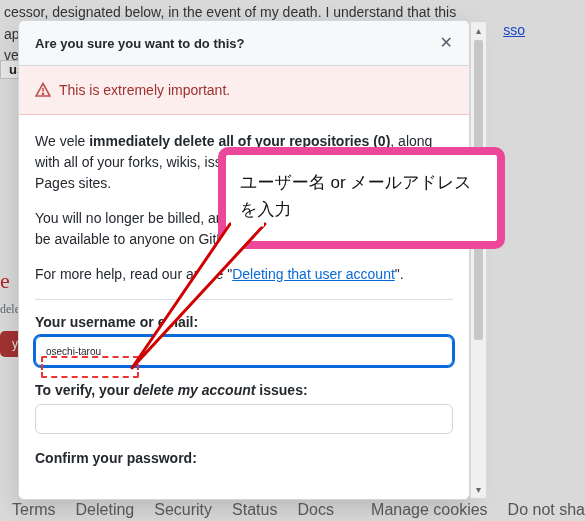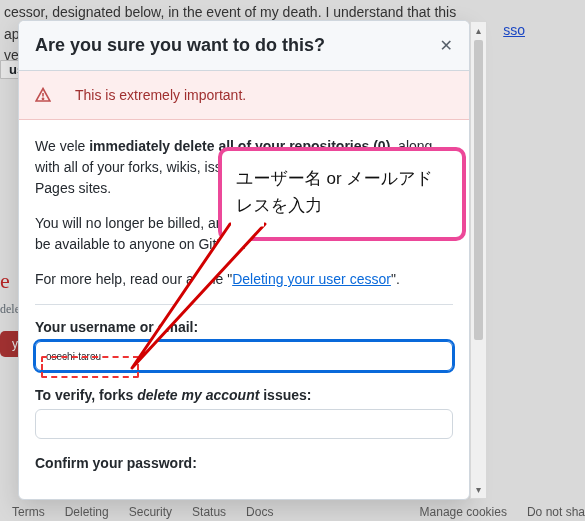--- a/index.html
+++ b/index.html
@@ -6,45 +6,45 @@
   html, body { width: 585px; height: 521px; overflow: hidden; font-family: -apple-system, BlinkMacSystemFont, "Segoe UI", Helvetica, Arial, sans-serif; font-size: 14px; color: #24292e; background: #dcdcdc; }
   .bg { position: absolute; inset: 0; background: #f1f1f1; filter: brightness(0.92); }
   .bg-text { position: absolute; left: 0; top: 2px; right: 60px; font-size: 14px; color: #3a3a3a; line-height: 1.55; padding-left: 4px; }
   .bg-user-badge { position:absolute; left:0; top:60px; background:#fff; border:1px solid #d0d0d0; border-radius:0 3px 3px 0; padding:1px 8px; font-weight:600; font-size:13px;}
   .bg-delete { position:absolute; left:0; top:268px; font-family: Georgia, 'Times New Roman', serif;}
   .bg-delete .del-h { color:#c92a2a; font-size:22px; font-weight:300;}
   .bg-delete .del-sub{font-size:12px;color:#6a737d;margin-top:8px}
   .bg-delete .del-btn{display:inline-block;margin-top:14px;background:#b33636;color:#fff;font-size:12px;padding:6px 12px;border-radius:5px;font-family:-apple-system,sans-serif}
   .bg-link { color:#1d4ed8; text-decoration:underline; }
 
-  .footer { position:absolute; left:12px; right:0; bottom:2px; display:flex; gap:20px; font-size:12px; color:#555; }
+  .footer { position:absolute; left:12px; right:0; bottom:2px; display:flex; gap:20px; font-size:16px; color:#555; }
   .footer span{white-space:nowrap}
 
   .modal-wrap { position:absolute; left:18px; top:20px; width:452px; height:480px; background:#fff; border:1px solid #d0d7de; border-radius:6px; box-shadow:0 8px 24px rgba(0,0,0,.15); display:flex; flex-direction:column;}
   .modal-header{display:flex;align-items:center;justify-content:space-between;padding:14px 16px;border-bottom:1px solid #d0d7de;background:#f6f8fa;border-radius:6px 6px 0 0}
-  .modal-header h3{font-size:18px;font-weight:600;color:#24292f}
+  .modal-header h3{font-size:13px;font-weight:600;color:#24292f}
   .close-x{font-size:16px;color:#57606a;cursor:pointer;line-height:1}
-  .warn-banner{background:#fdeeee;border-bottom:1px solid #f1c5c5;padding:16px 16px;display:flex;align-items:center;gap:24px;color:#a03030}
+  .warn-banner{background:#fdeeee;border-bottom:1px solid #f1c5c5;padding:16px 16px;display:flex;align-items:center;gap:8px;color:#a03030}
   .warn-icon{width:16px;height:16px;flex:0 0 16px}
   .warn-icon svg{display:block}
   .modal-body{padding:16px 16px 8px;overflow:hidden;flex:1}
   .modal-body p{margin-bottom:14px;line-height:1.5;font-size:14px;color:#24292f}
   .help-link{color:#0969da;text-decoration:underline}
   .sep{border:none;border-top:1px solid #d8dee4;margin:10px 0 14px}
   label.fl{display:block;font-weight:600;font-size:14px;margin-bottom:6px}
   label.fl .lit{font-style:italic;font-weight:600}
   .input{width:100%;border:1px solid #d0d7de;border-radius:6px;padding:5px 10px;font-size:10px;color:#24292f;background:#fff;height:30px}
   .input.focused{outline:2px solid #0969da;outline-offset:0;border-color:#0969da}
   .field{margin-bottom:16px}
 
   
   .sel-hl{position:absolute;border:2px dashed #e33;border-radius:2px;pointer-events:none}
 
   
-  .callout{position:absolute;left:218px;top:147px;width:248px;background:#fff;border:4px solid #ec4899;border-radius:10px;padding:14px 14px 18px;font-size:17px;line-height:1.6;font-family:Meiryo,"Hiragino Sans",sans-serif;color:#111}
+  .callout{position:absolute;left:218px;top:147px;width:287px;background:#fff;border:8px solid #ec4899;border-radius:10px;padding:14px 14px 18px;font-size:17px;line-height:1.6;font-family:Meiryo,"Hiragino Sans",sans-serif;color:#111}
   .callout-tail{position:absolute;pointer-events:none}
   .callout-tail svg{display:block}
 
   
   .fake-sb{position:absolute;right:-18px;top:0;bottom:0;width:17px;background:#f0f0f0;border:1px solid #d7d7d7}
   .fake-sb .track{position:absolute;left:2px;right:2px;top:18px;bottom:18px;background:#f0f0f0}
   .fake-sb .thumb{position:absolute;left:3px;right:3px;top:18px;height:300px;background:#c7c7c7;border-radius:2px}
   .fake-sb .arr{position:absolute;left:0;right:0;height:17px;display:flex;align-items:center;justify-content:center;color:#666;font-size:10px}
   .fake-sb .arr.up{top:0}
   .fake-sb .arr.dn{bottom:0}
@@ -92,33 +92,33 @@
     </span>
     <span>This is extremely important.</span>
   </div>
 
   <div class="modal-body">
     <p>
       <span>We vele </span><strong>immediately delete all of your repositories (0)</strong><span>, along with all of your forks, wikis, issues, pull requests, and GitHub Pages sites.</span>
     </p>
     <p>You will no longer be billed, and after 90 days your username will be available to anyone on GitHub.</p>
     <p>
-      <span>For more help, read our article "</span><a href="#" class="help-link">Deleting your user cessor</a><span>".</span>
+      <span>For more help, read our article "</span><a href="#" class="help-link">Deleting that user account</a><span>".</span>
     </p>
 
     <hr class="sep">
 
     <div class="field">
       <label class="fl">Your username or email:</label>
       <input class="input focused" value="osechi-tarou" style="">
     </div>
 
     <div class="field">
       <label class="fl">
-        <span>To verify, forks </span><span class="lit">delete my account</span><span> issues:</span>
+        <span>To verify, your </span><span class="lit">delete my account</span><span> issues:</span>
       </label>
       <input class="input" style="">
     </div>
 
     <div class="field" style="margin-bottom:17px">
       <label class="fl">Confirm your password:</label>
     </div>
   </div>
 </div>
 

